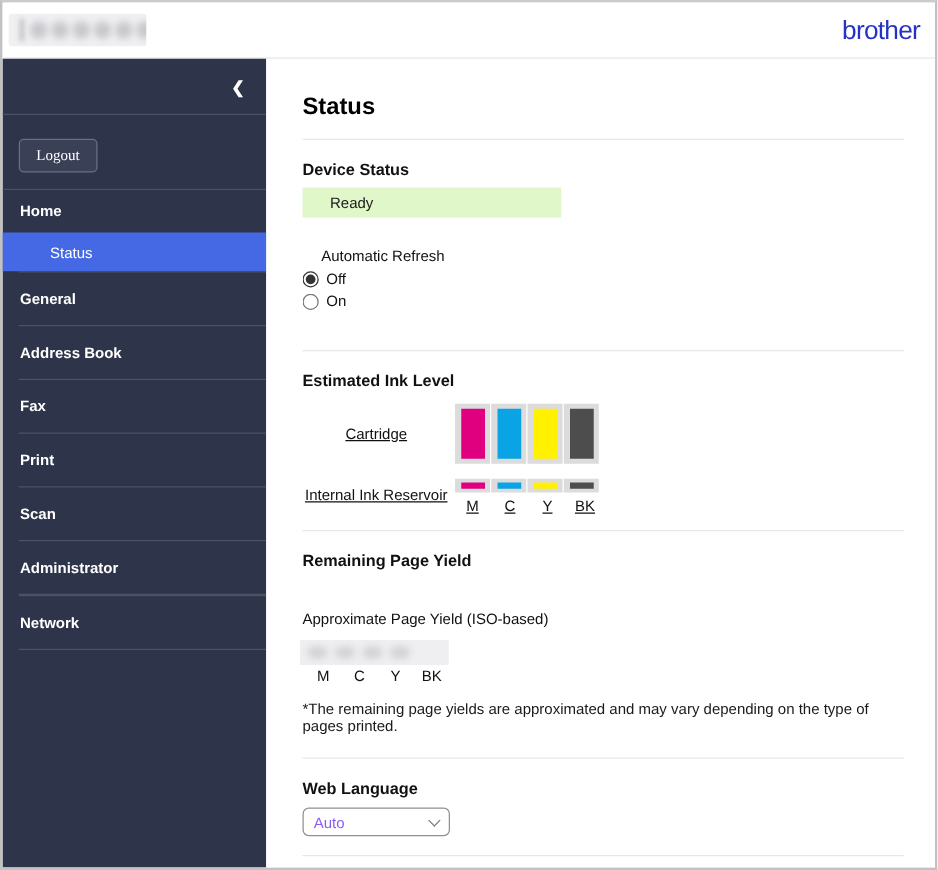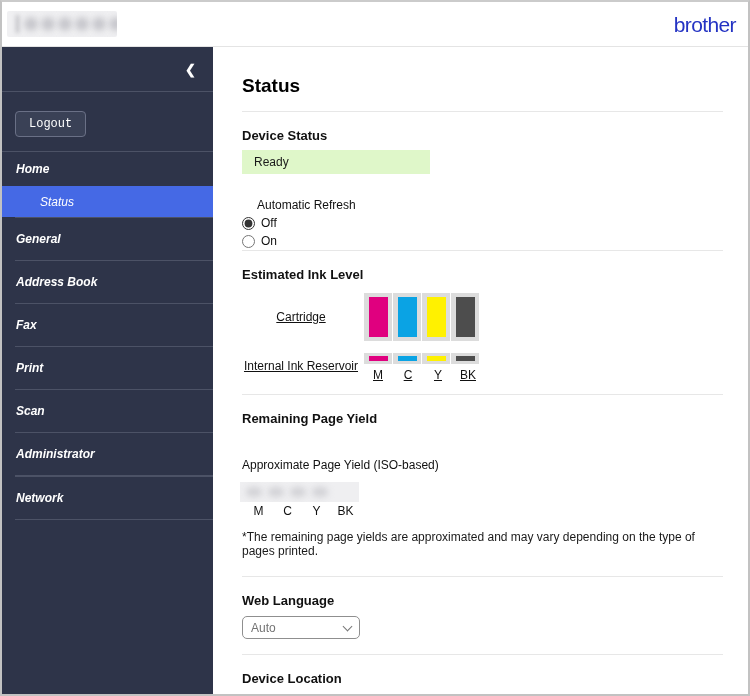--- a/index.html
+++ b/index.html
@@ -22,42 +22,42 @@
   
   .body-row { flex: 1; display: flex; min-height: 0; }
 
   
   .sidebar { width: 211px; flex: none; background: #2e3449; color: #fff; font-size: 12px; }
   .collapse-row { height: 45px; display: flex; align-items: center; justify-content: flex-end;
                   padding-right: 17px; border-bottom: 1px solid #4c5266; }
   .chevron { font-size: 13px; font-weight: bold; color: #fff; cursor: pointer; }
   .logout-area { height: 60px; padding: 19px 0 0 13px; border-bottom: 1px solid #4c5266; }
   .logout-btn { background: #3a4156; border: 1px solid #6a7086; color: #fff; font-size: 12px;
-                font-family: Liberation Mono, monospace; padding: 5px 13px; border-radius: 4px; cursor: pointer; }
+                font-family: Liberation Serif, serif; padding: 5px 13px; border-radius: 4px; cursor: pointer; }
   .menu { list-style: none; }
-  .menu .item { display: flex; align-items: center; padding-left: 14px; font-weight: bold; cursor: pointer; font-style: italic; }
+  .menu .item { display: flex; align-items: center; padding-left: 14px; font-weight: bold; cursor: pointer; }
   .menu .item.h-home { height: 34px; }
   .menu .item.sub1 { height: 31px; padding-left: 38px; font-weight: normal; }
   .menu .item.sub2 { height: 35px; padding-left: 56px; font-weight: normal; }
   .menu .item.top { height: 42px; }
   .menu .item.selected { background: #4569e5; }
   .menu .sep { border-top: 1px solid #4c5266; margin-left: 13px; }
 
   
   .content { flex: 1; background: #fff; padding: 0 25px 0 29px; color: #111; font-size: 12px; overflow: hidden; }
   .page-title { font-size: 19px; font-weight: bold; color: #000; margin: 28px 0 14px; }
   .rule { border: none; border-top: 1px solid #e7e7e7; margin: 0; }
   .sec-heading { font-size: 13px; font-weight: bold; color: #111; margin-top: 16px; }
 
-  .status-box { margin-top: 7px; width: 188px; height: 24px; line-height: 24px; padding-left: 12px; font-size: 12px; color: #1a1a1a; }
+  .status-box { margin-top: 7px; width: 207px; height: 24px; line-height: 24px; padding-left: 22px; font-size: 12px; color: #1a1a1a; }
 
   .ar-label { margin-top: 24px; margin-left: 15px; }
   .radio-line { display: flex; align-items: center; gap: 6px; margin-top: 4px; cursor: pointer; }
   .radio-line input { width: 13px; height: 13px; margin: 0; accent-color: #333; }
-  .radios { margin-top: 3px; margin-bottom: 2px; }
+  .radios { margin-top: 3px; margin-bottom: 32px; }
 
   .ink-rows { margin-top: 11px; margin-bottom: 12px; text-decoration: underline; }
   .ink-row { display: flex; align-items: center; }
   .ink-label-col { width: 118px; flex: none; text-align: center; font-size: 12px; color: #111; }
   .bars { display: flex; gap: 1px; margin-left: 4px; }
   .frame { width: 28px; background: #dcdcdc; display: flex; align-items: center; justify-content: center; }
   .frame.tall { height: 48px; }
   .frame.tall .fill { width: 19px; height: 40px; }
   .frame.small { height: 11px; }
   .frame.small .fill { width: 19px; height: 5px; }
@@ -70,21 +70,21 @@
   .yield-blur { margin-top: 10px; margin-left: -2px; width: 119px; height: 20px; background: #efeff1;
                 display: flex; align-items: center; gap: 6px; padding-left: 6px; overflow: hidden; }
   .yield-blur .blob { width: 16px; height: 10px; border-radius: 45%; background: #d2d2d6; filter: blur(3px); flex: none; }
   .yield-codes { display: flex; margin-top: 2px; margin-left: 2px; }
   .yield-codes .code-cell { width: 29px; text-align: center; font-size: 12px; }
   .footnote { margin-top: 12px; margin-bottom: 18px; font-size: 12px; color: #1a1a1a; }
 
   .select-wrap { position: relative; width: 118px; margin-top: 8px; margin-bottom: 15px; }
   .select-wrap select { appearance: none; -webkit-appearance: none; width: 100%; height: 23px;
         border: 1px solid #8f8f8f; border-radius: 5px; background: #fff; padding: 0 20px 0 8px;
-        font-size: 12px; font-family: "Liberation Sans", sans-serif; color: #737373; }
+        font-size: 12px; font-family: "Liberation Sans", sans-serif; color: #8b5cf6; }
   .select-wrap .select-chevron { position: absolute; right: 9px; top: 7px; width: 7px; height: 7px;
         border-right: 1.5px solid #777; border-bottom: 1.5px solid #777; transform: rotate(45deg); pointer-events: none; }
 </style>
 </head>
 <body>
 
 <div class="page">
 
   <header class="topbar">
     <div class="redacted-logo">

